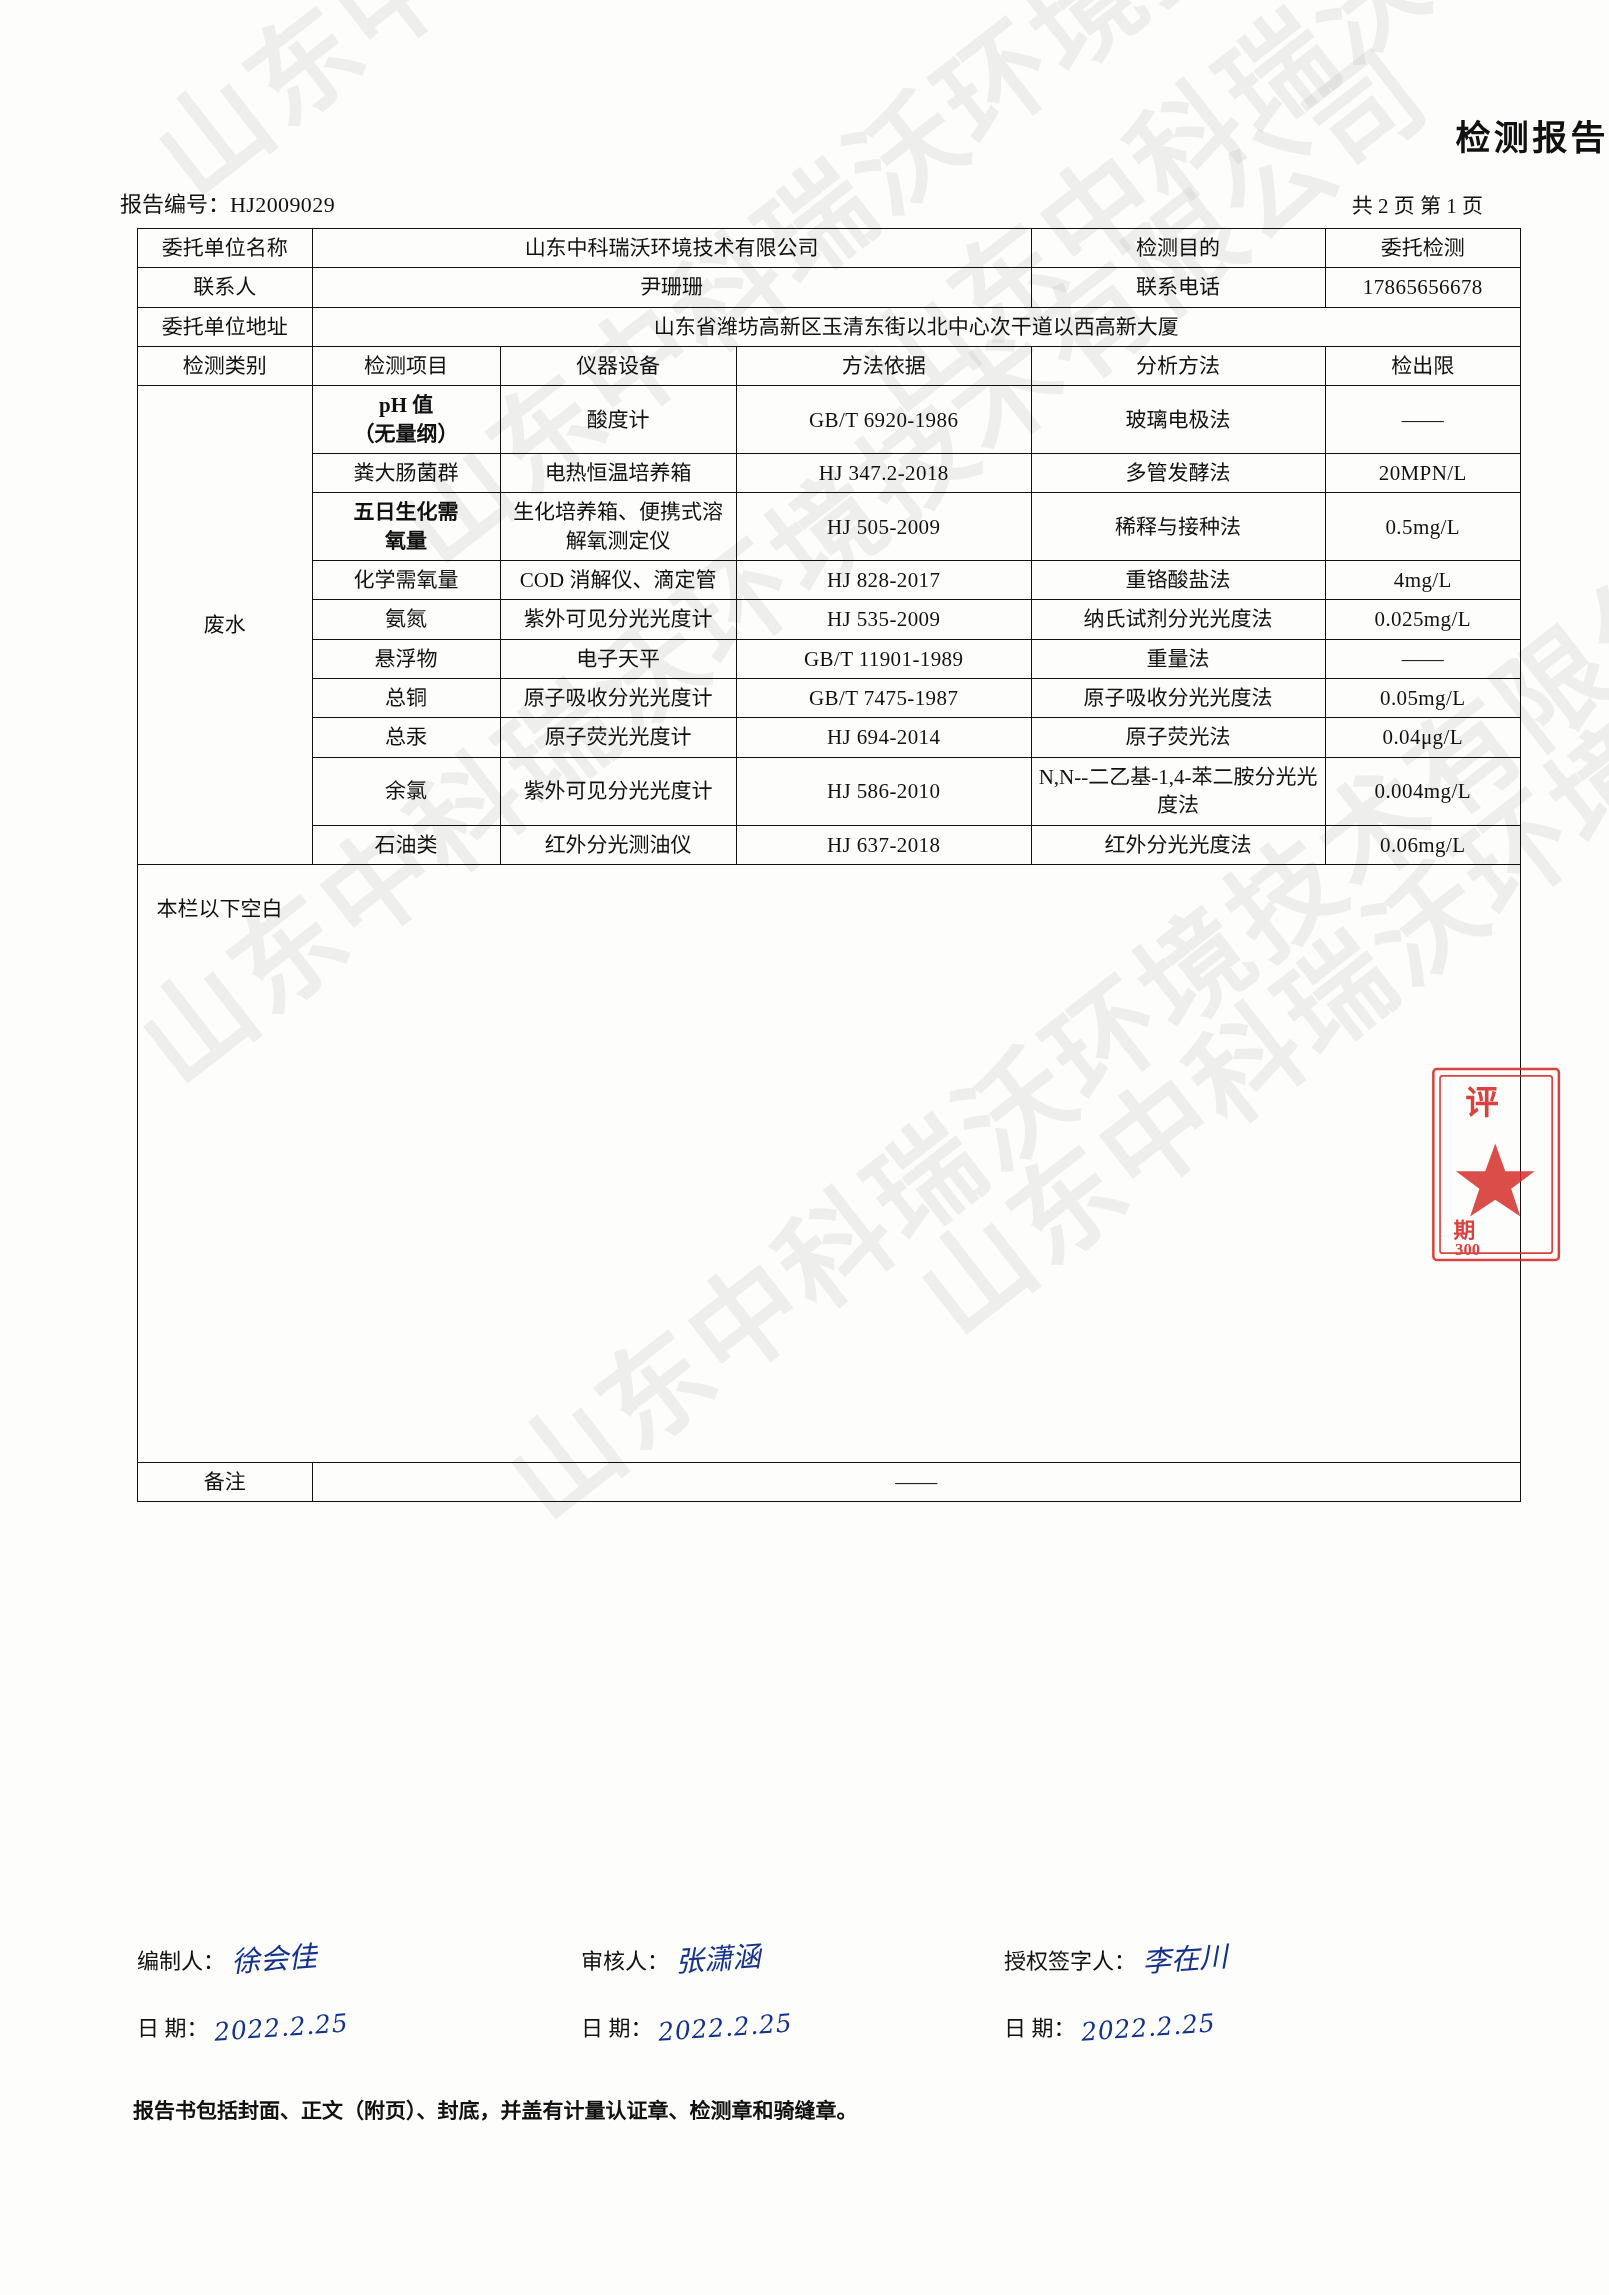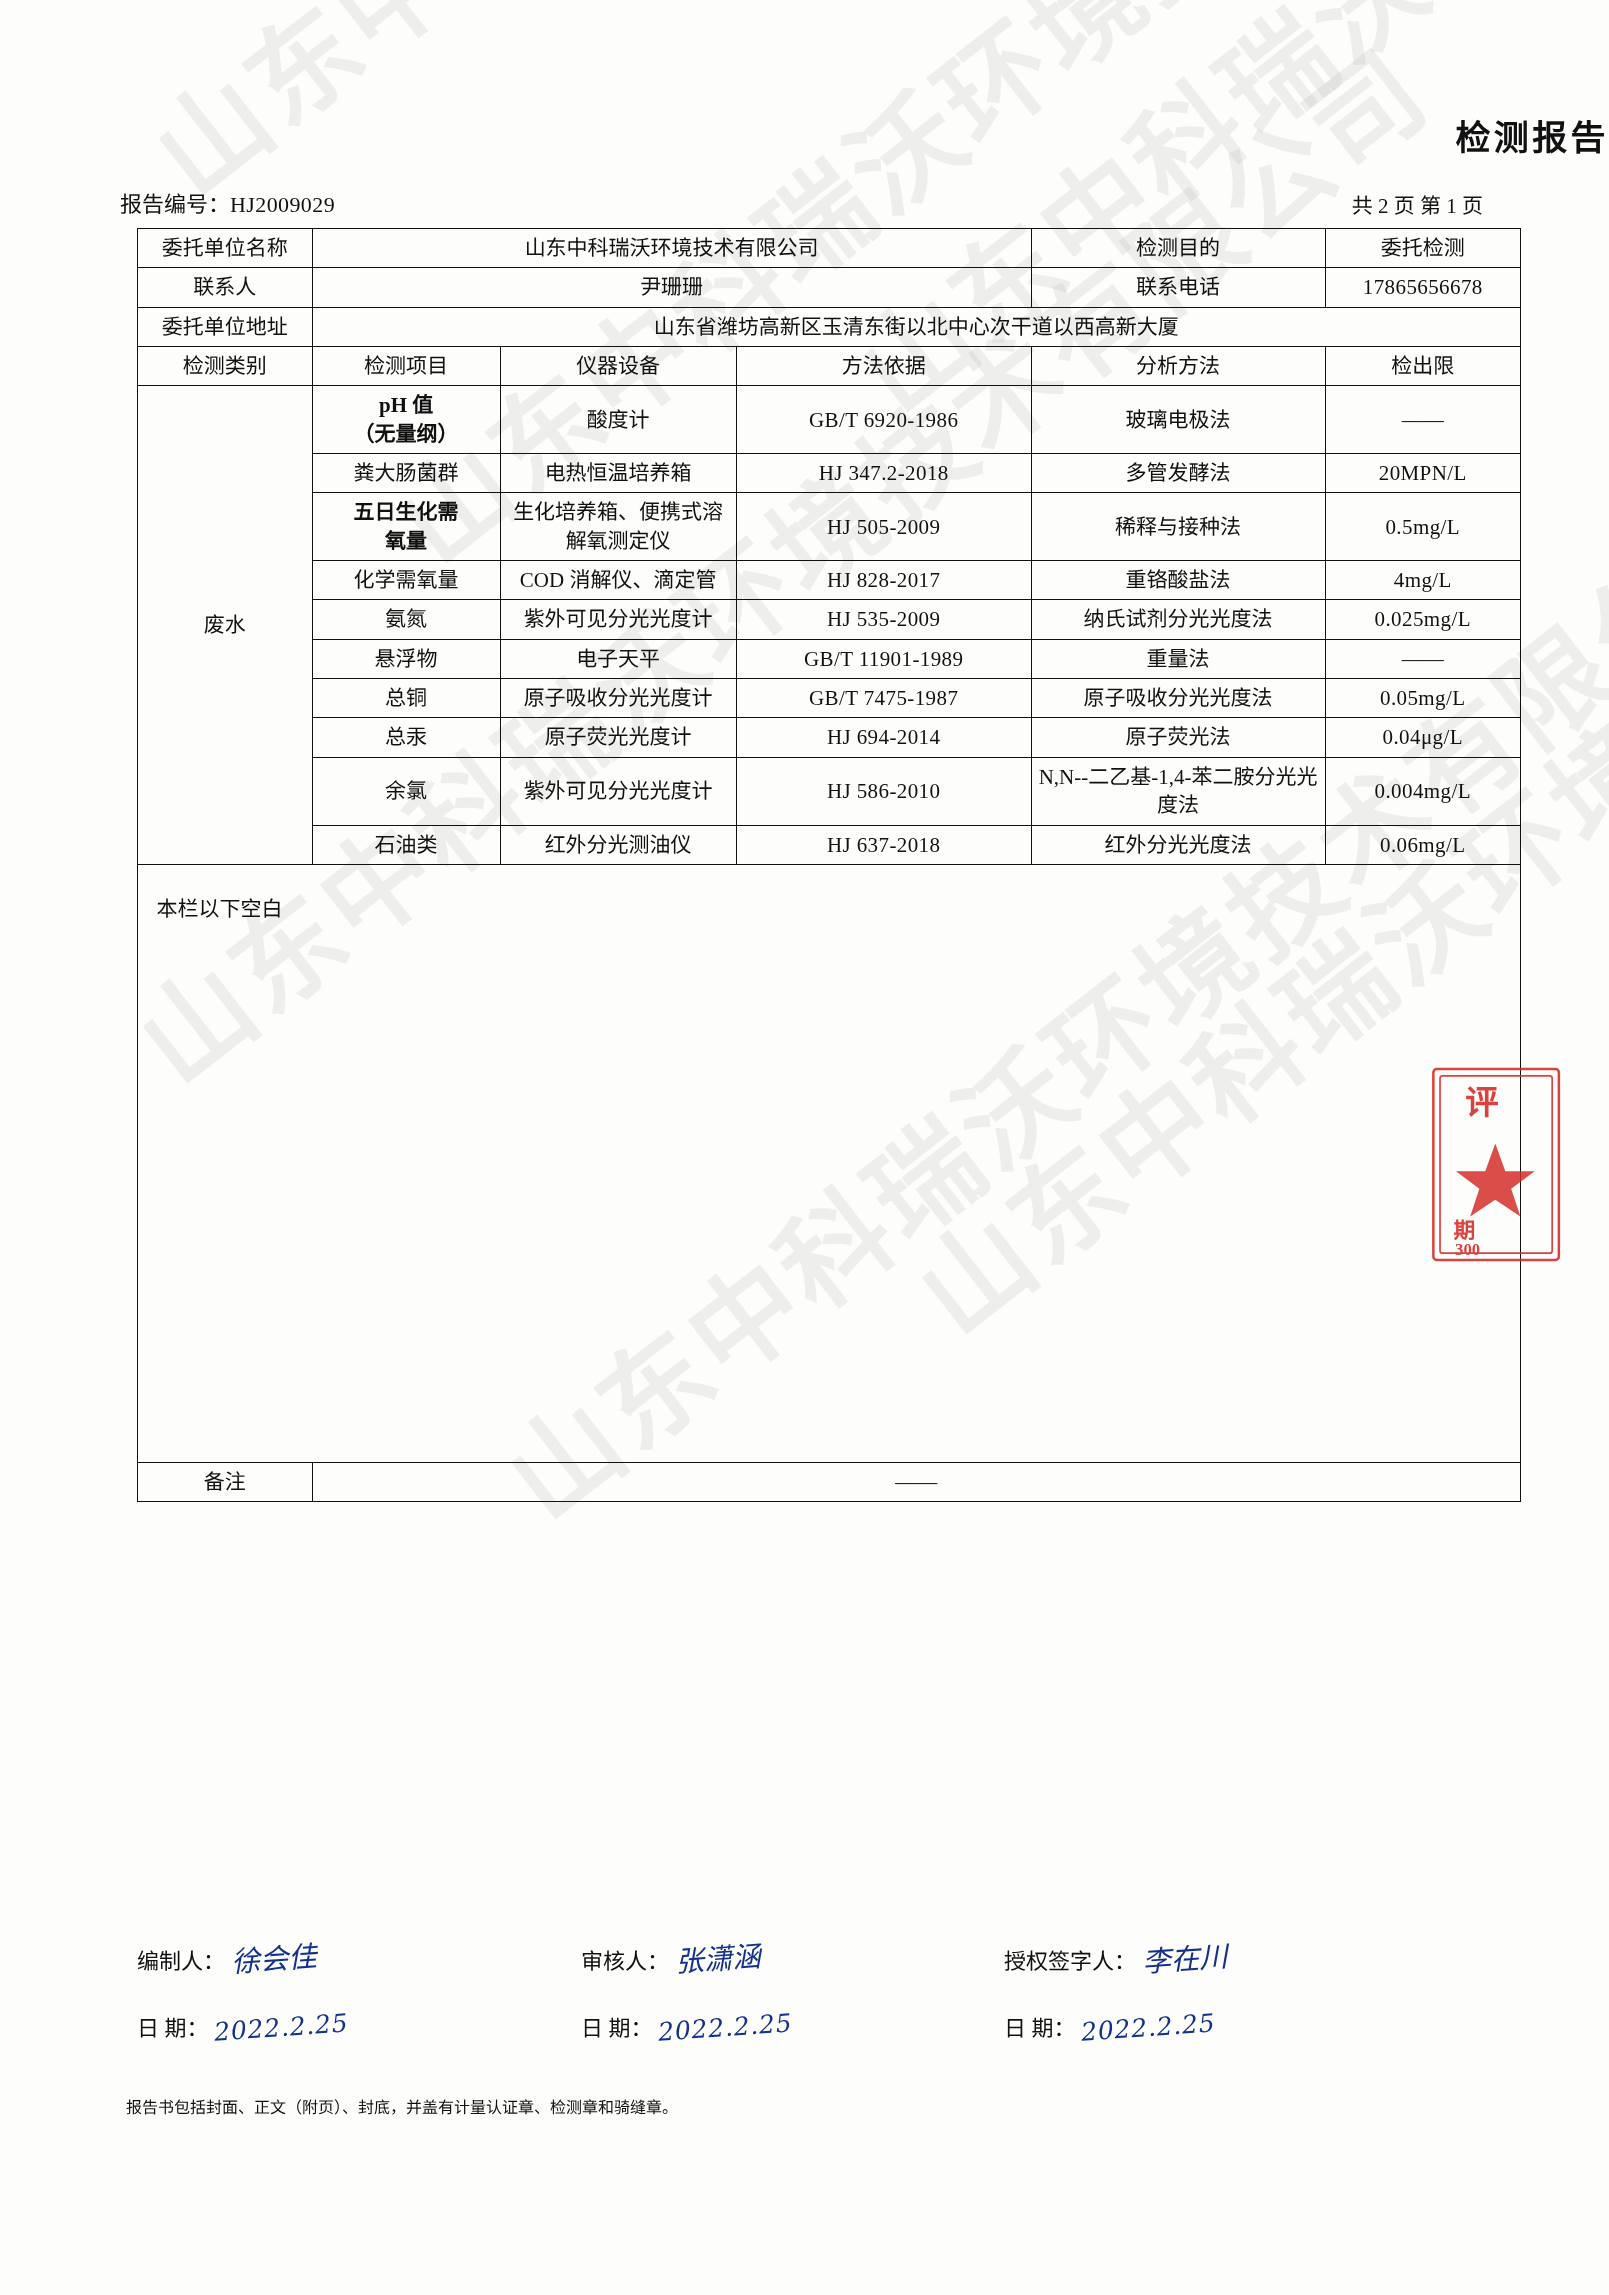--- a/index.html
+++ b/index.html
@@ -119,22 +119,23 @@
     transform: rotate(-4deg);
     display: inline-block;
   }
   .hand.date {
     font-size: 25px;
     letter-spacing: 0.8px;
   }
   .footer-note {
     position: absolute;
     top: 2094px;
-    left: 126px;
-    font-size: 16px;
+    left: 133px;
+    font-size: 21px;
+    font-weight: bold;
   }
 
   
   .stamp {
     position: absolute;
     right: 20px;
     top: 1064px;
     width: 159px;
     height: 201px;
     z-index: 5;

